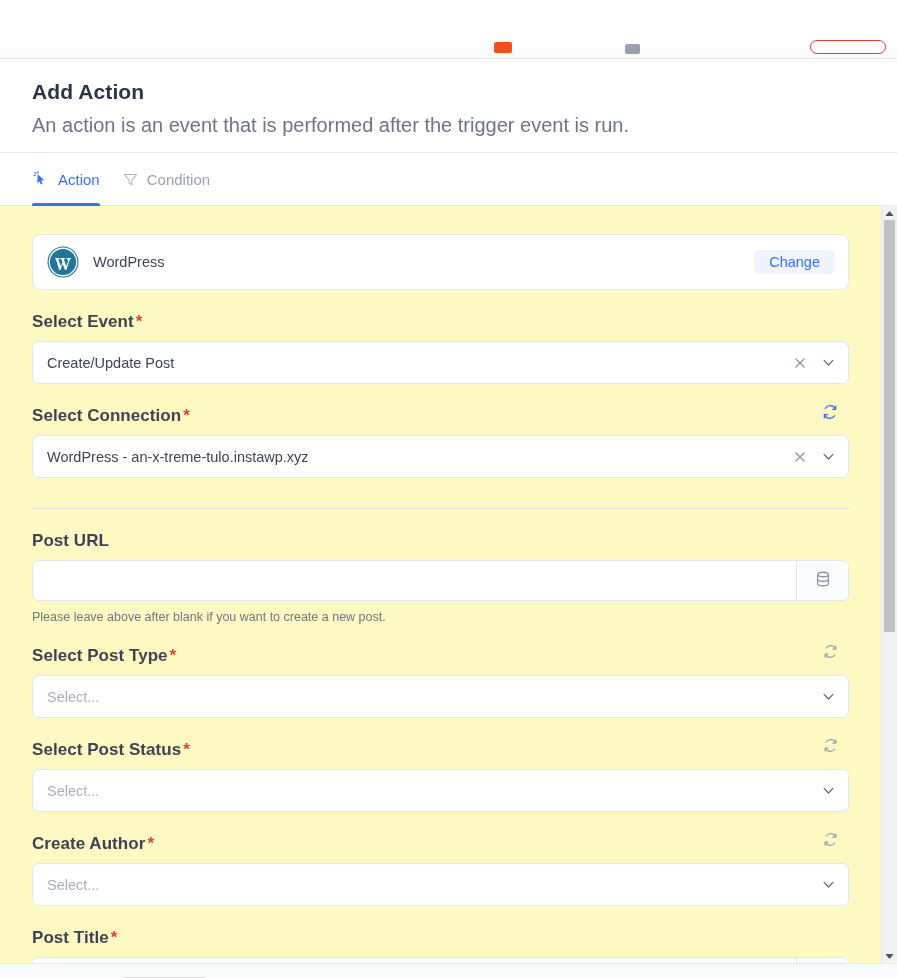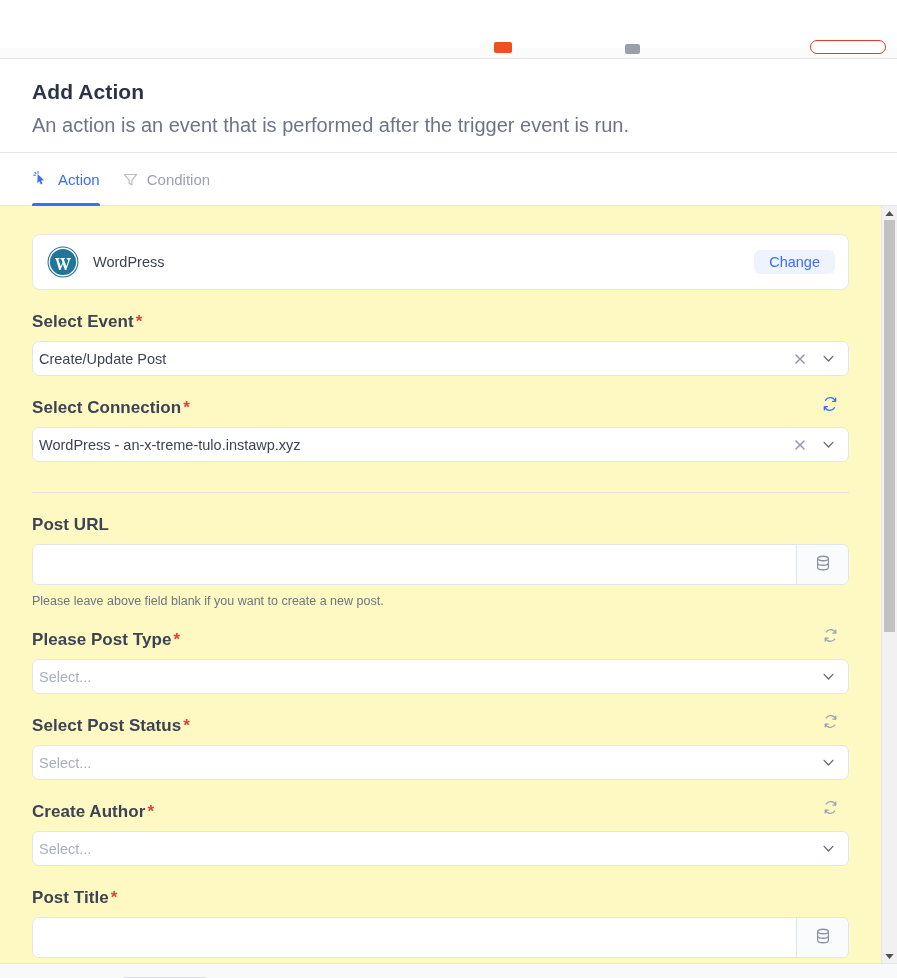--- a/index.html
+++ b/index.html
@@ -144,26 +144,26 @@
     position: absolute;
     right: 8px; top: -4px;
     width: 22px; height: 22px;
     display: flex; align-items: center; justify-content: center;
     cursor: pointer;
     background: none; border: none; padding: 0;
   }
 
   .control {
     position: relative;
-    height: 35px;
+    height: 43px;
     border: 1px solid #e2e5ec;
     border-radius: 7px;
     background: #fff;
     display: flex; align-items: center;
-    padding: 0 12px 0 6px;
+    padding: 0 12px 0 14px;
   }
   .control .val { font-size: 14.5px; color: #3d4354; flex: 1 1 auto; }
   .control .ph  { font-size: 14.5px; color: #a9afbd; flex: 1 1 auto; }
   .control .acts { display: flex; align-items: center; gap: 14px; margin-left: auto; }
   .clear-x, .caret { cursor: pointer; display: flex; align-items: center; }
 
   
   .input-row {
     display: flex;
     height: 41px;
@@ -357,26 +357,26 @@
           <span class="input-addon">
             <span>
               <svg width="18" height="18" viewBox="0 0 24 24" fill="none" stroke="#8b93a5" stroke-width="1.7">
                 <ellipse cx="12" cy="6" rx="7.2" ry="3"></ellipse>
                 <path d="M4.8 6 v12 c0 1.65 3.22 3 7.2 3s7.2-1.35 7.2-3 V6"></path>
                 <path d="M4.8 12 c0 1.65 3.22 3 7.2 3s7.2-1.35 7.2-3"></path>
               </svg>
             </span>
           </span>
         </div>
-        <div class="help-text">Please leave above field blank if you want to create a new post.</div>
-      </div>
-
-      <div class="field">
-        <label class="flabel">
-          <span>Please Post Type</span><span class="req">*</span>
+        <div class="help-text">Please leave above after blank if you want to create a new post.</div>
+      </div>
+
+      <div class="field">
+        <label class="flabel">
+          <span>Select Post Type</span><span class="req">*</span>
         </label>
         <button class="refresh-btn">
           <span>
             <svg width="15" height="15" viewBox="0 0 24 24" fill="none">
               <path d="M20 7.5 A8.5 8.5 0 0 0 5.1 6.4" stroke="#99a1b2" stroke-width="2" stroke-linecap="round"></path>
               <path d="M4 16.5 A8.5 8.5 0 0 0 18.9 17.6" stroke="#99a1b2" stroke-width="2" stroke-linecap="round"></path>
               <path d="M20.5 3.2 V8 H15.8" stroke="#99a1b2" stroke-width="2" stroke-linecap="round" stroke-linejoin="round"></path>
               <path d="M3.5 20.8 V16 H8.2" stroke="#99a1b2" stroke-width="2" stroke-linecap="round" stroke-linejoin="round"></path>
             </svg>
           </span>

